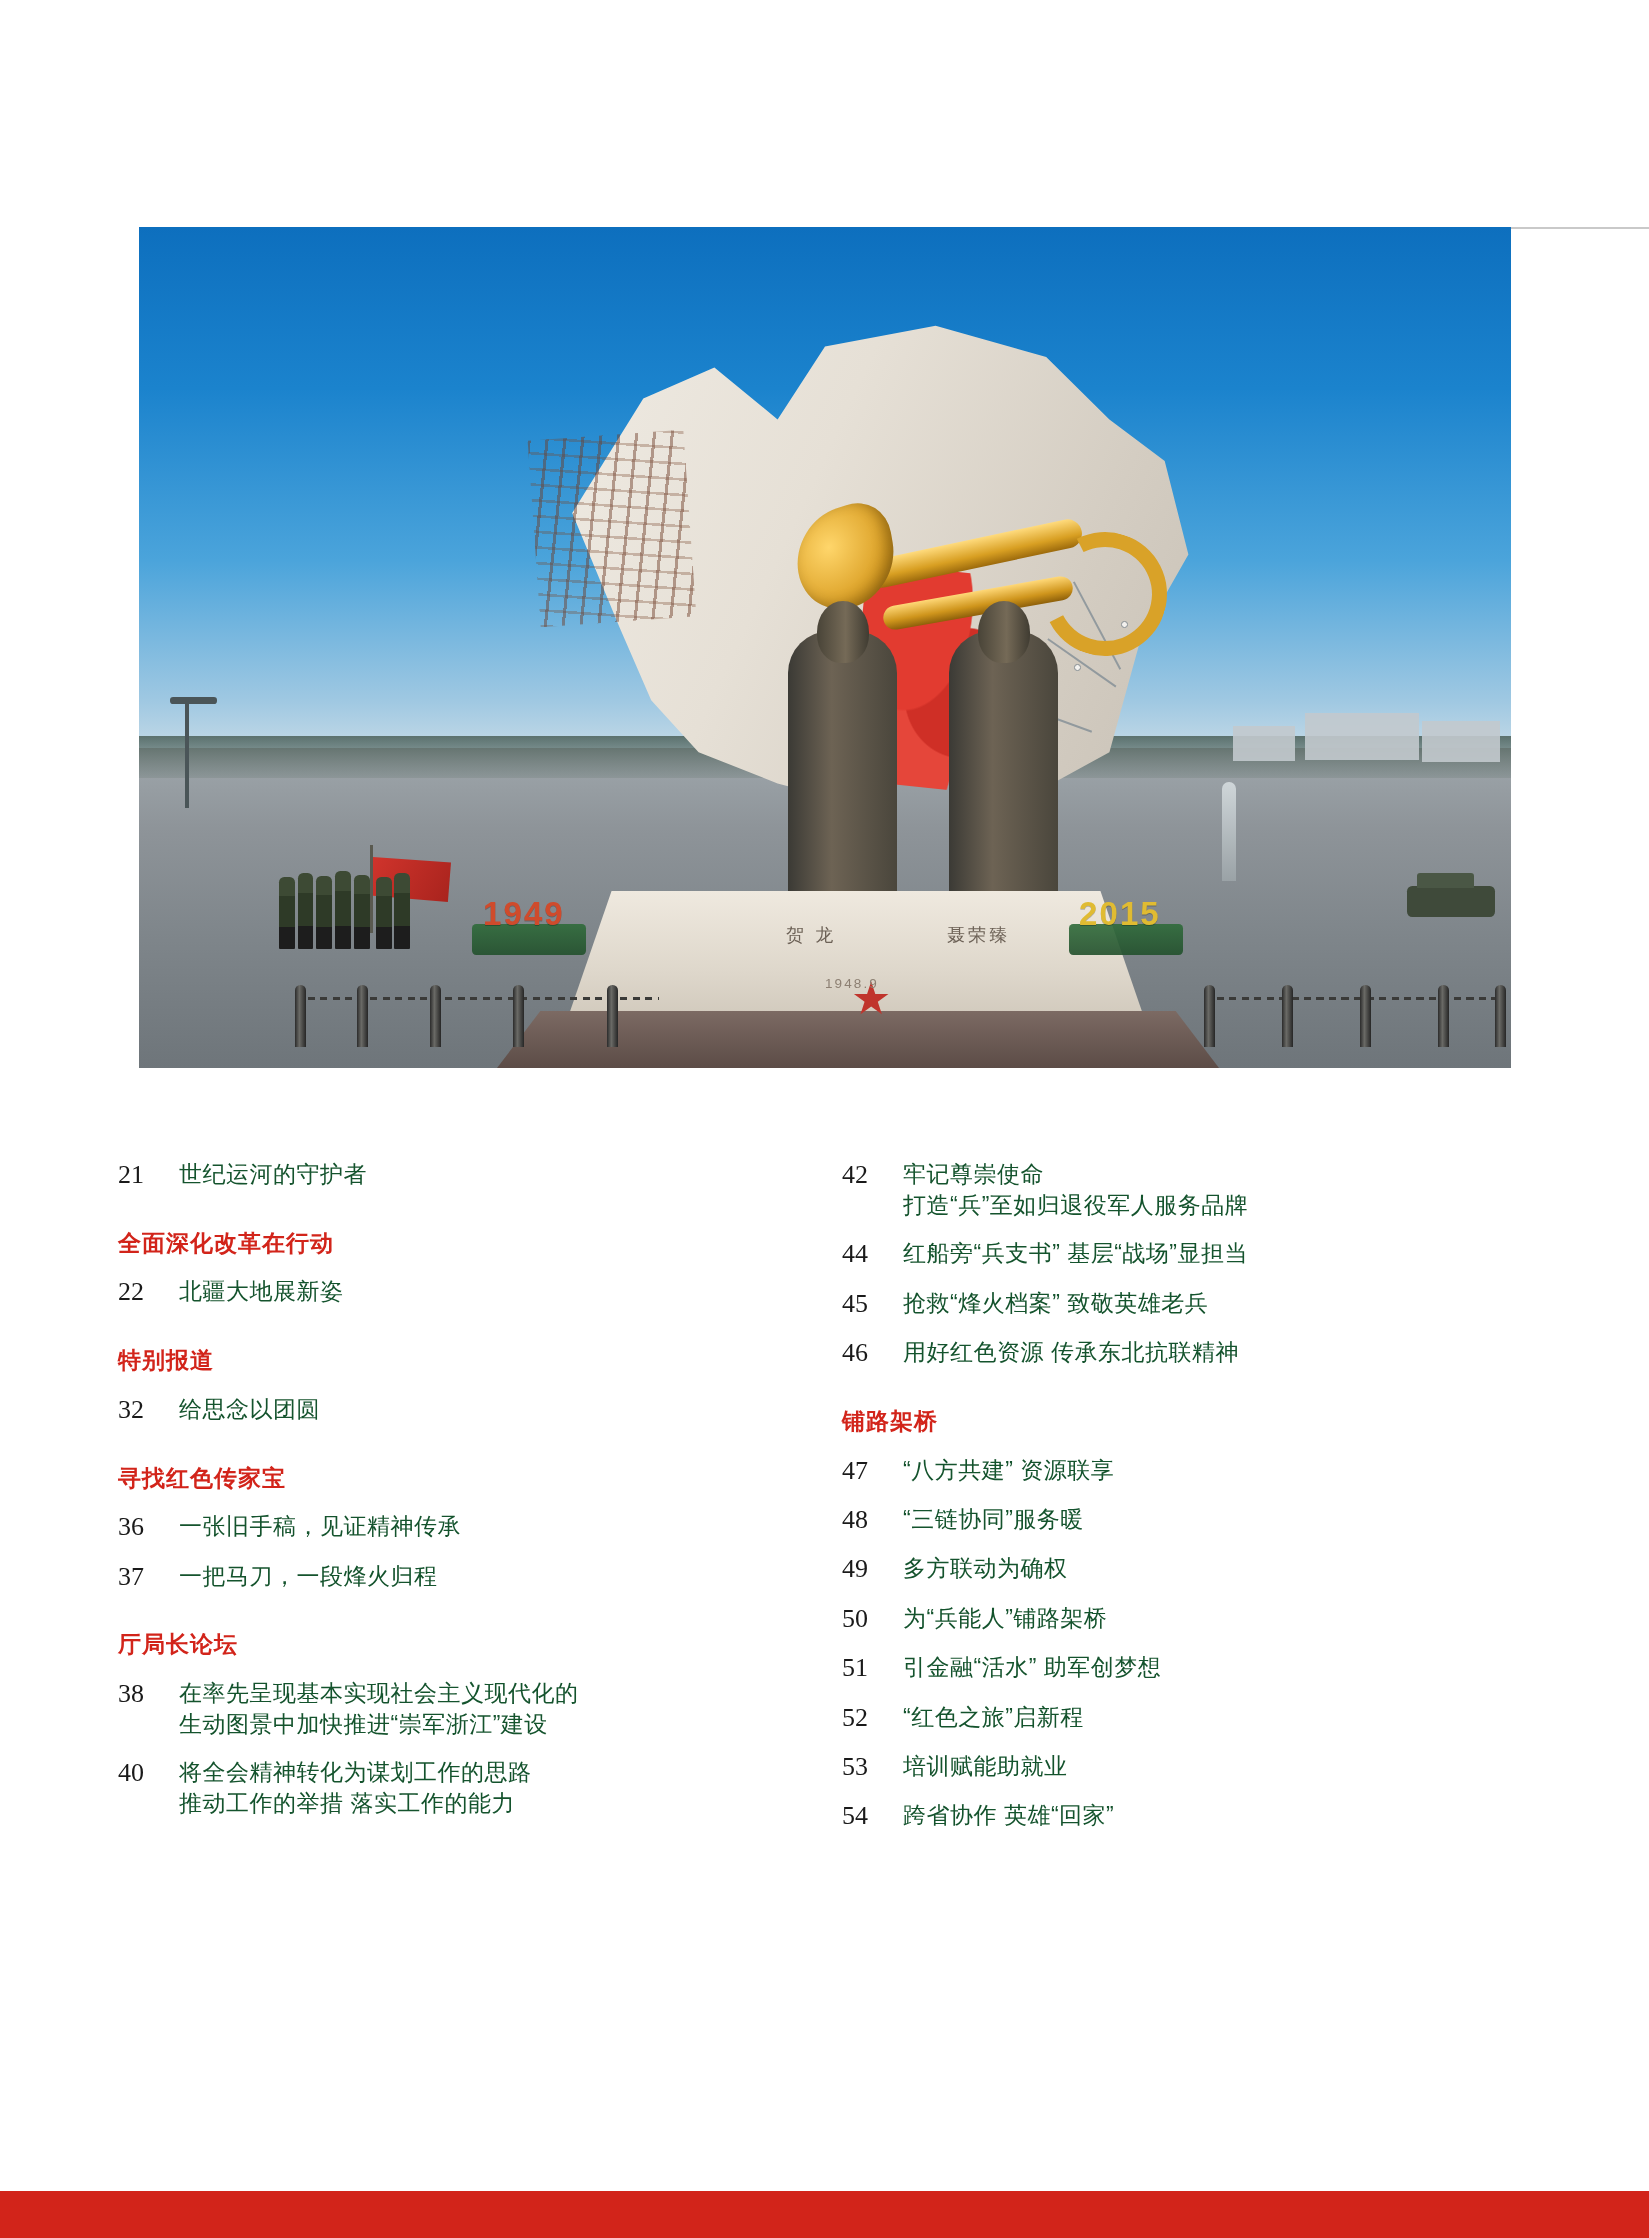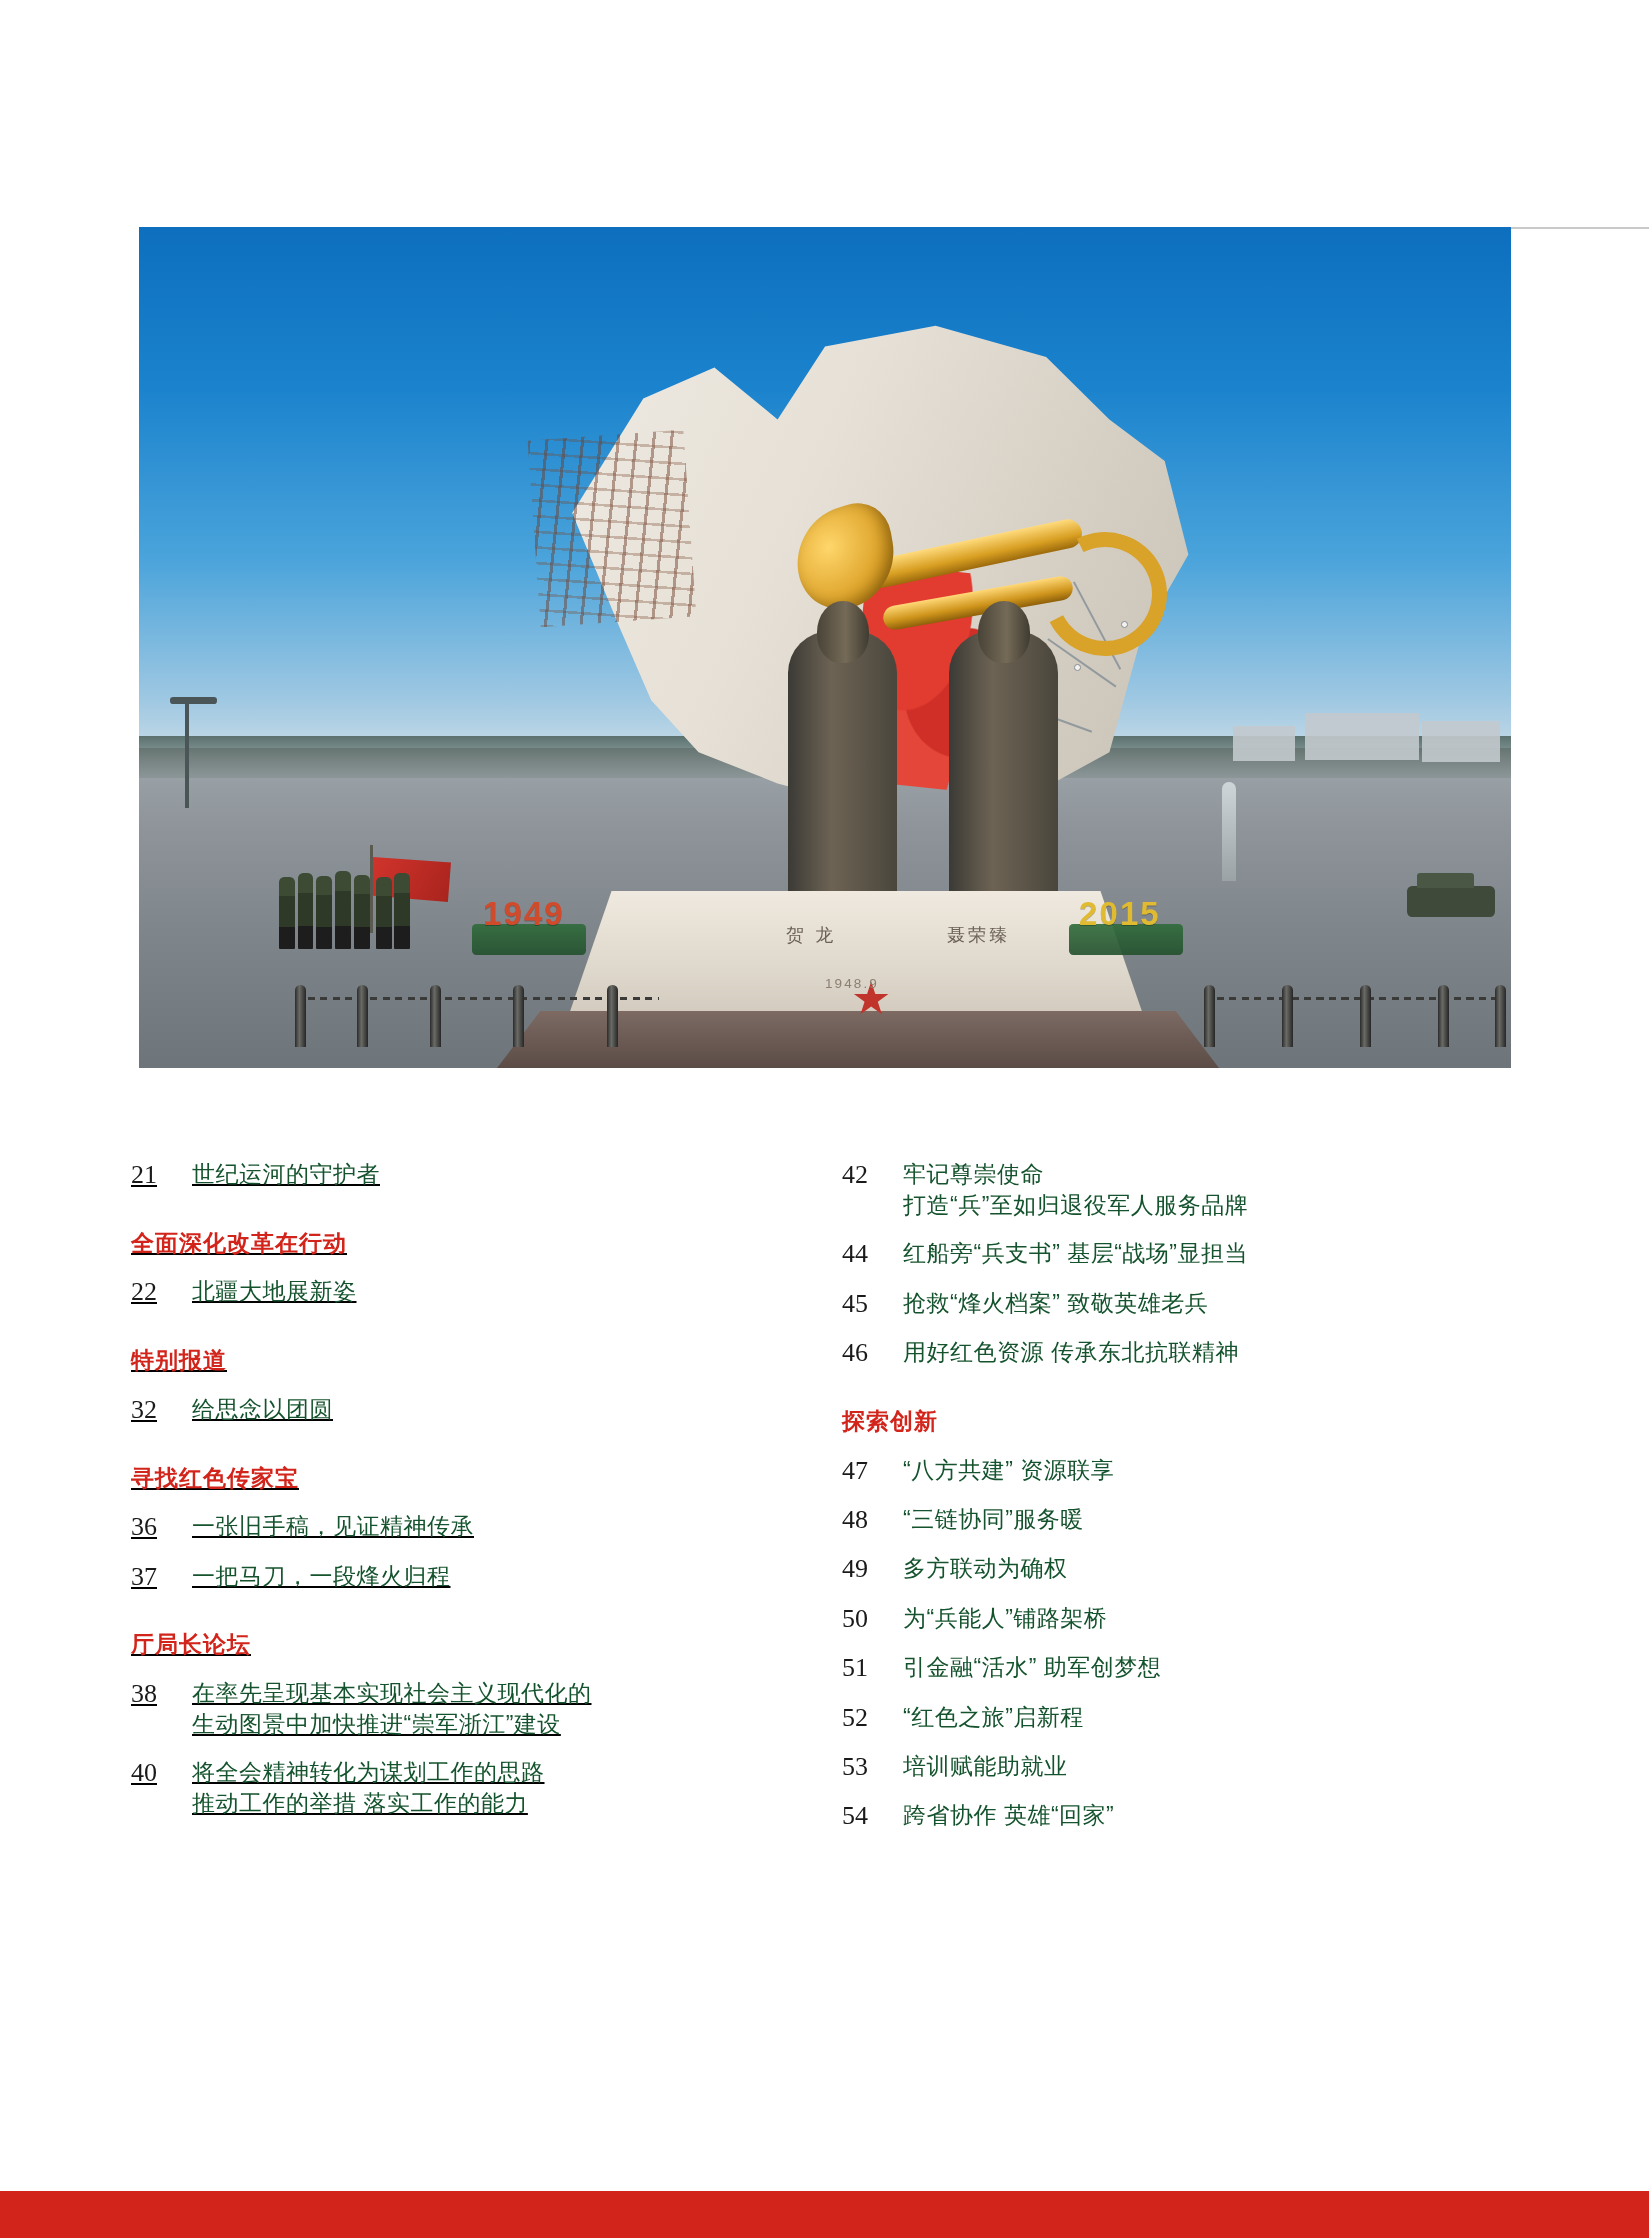--- a/index.html
+++ b/index.html
@@ -210,21 +210,21 @@
   
   .vehicle { position:absolute; left: 1268px; bottom: 151px; width: 88px; height: 31px; background:#3f4a3a; border-radius: 5.2px; }
   .vehicle:after { content:""; position:absolute; left: 10.4px; top:-13.5px; width:57px; height:15.6px; background:#4a5745; border-radius:3.1px 3.1px 0 0; }
 
   
   .col {
     position: absolute;
     top: 1159px;
     width: 613px;
   }
-  .col.left  { left: 131px; text-decoration: underline; }
+  .col.left  { left: 118px; }
   .col.right { left: 842px; }
 
   .entry {
     display: flex;
     align-items: flex-start;
     margin-bottom: 17.7px;
   }
   .entry .pg {
     width: 61px;
     flex: 0 0 61px;
@@ -394,21 +394,21 @@
       <div class="ti"><span>红船旁“兵支书” 基层“战场”显担当</span></div>
     </div>
     <div class="entry">
       <div class="pg">45</div>
       <div class="ti"><span>抢救“烽火档案” 致敬英雄老兵</span></div>
     </div>
     <div class="entry">
       <div class="pg">46</div>
       <div class="ti"><span>用好红色资源 传承东北抗联精神</span></div>
     </div>
-    <div class="sect">探索创新</div>
+    <div class="sect">铺路架桥</div>
     <div class="entry">
       <div class="pg">47</div>
       <div class="ti"><span>“八方共建” 资源联享</span></div>
     </div>
     <div class="entry">
       <div class="pg">48</div>
       <div class="ti"><span>“三链协同”服务暖</span></div>
     </div>
     <div class="entry">
       <div class="pg">49</div>

